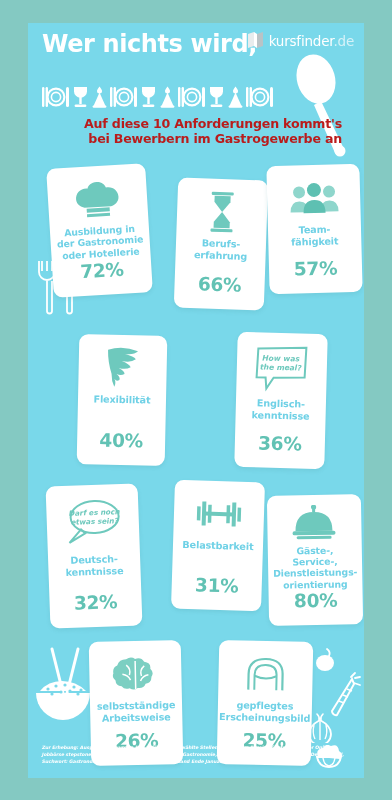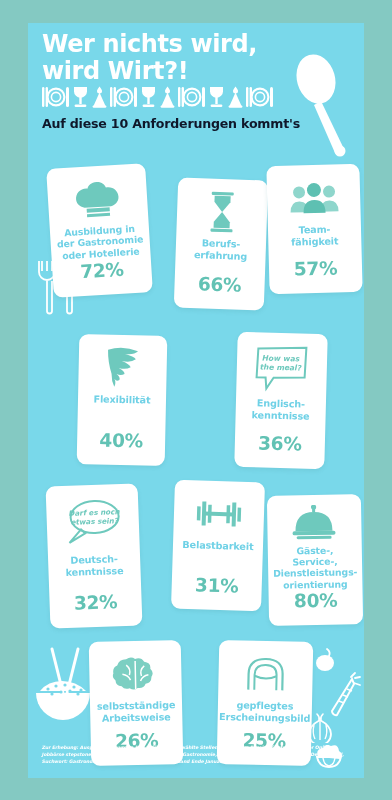--- a/index.html
+++ b/index.html
@@ -46,23 +46,24 @@
   .spoon { position: absolute; right: 12px; top: 28px; }
 
   .iconstrip {
     position: absolute; left: 13px; top: 61px;
     width: 300px; height: 26px;
     display: flex; align-items: center; gap: 0px;
   }
   .subtitle {
     position: absolute; left: 14px; top: 93px;
     width: 300px;
-    color: #0f172a; font-weight: bold;
+    color: #b91c1c; font-weight: bold;
     font-size: 12.6px; line-height: 1.22;
     letter-spacing: -0.2px;
+    text-align: right;
   }
 
   
   .card {
     position: absolute;
     background: #ffffff;
     border-radius: 9px;
     box-shadow: 0 2px 4px rgba(70,140,150,0.16);
     display: flex; flex-direction: column;
     align-items: center;
@@ -105,23 +106,30 @@
   }
 </style>
 </head>
 <body>
 
 <div id="poster">
   <div class="inner">
 
     <div class="title">
       <div>Wer nichts wird,</div>
-      <div>wird Wirt?!</div>
-    </div>
-
+    </div>
+
+    <div class="logo">
+      <svg class="logo-mark" viewBox="0 0 34 38">
+        <path d="M2 6 L14 2 L14 30 L2 34 Z" fill="#e8eced"></path>
+        <path d="M14 2 L20 6 L20 34 L14 30 Z" fill="#ffffff"></path>
+        <path d="M20 6 L32 2 L32 30 L20 34 Z" fill="#b9c3c6"></path>
+      </svg>
+      <span class="logo-text"><span>kursfinder</span><span class="tld">.de</span></span>
+    </div>
 
     <svg class="spoon" width="58" height="110" viewBox="0 0 58 110">
       <ellipse cx="22" cy="28" rx="19" ry="25" fill="#ffffff" transform="rotate(-16 22 28)"></ellipse>
       <path d="M27 50 L50 98 a5 5 0 0 1 -9 4 L20 54 Z" fill="#ffffff"></path>
       <circle cx="46" cy="100" r="5.5" fill="#ffffff"></circle>
     </svg>
 
     <div class="iconstrip">
 
       <svg width="30" height="24" viewBox="0 0 30 24">
@@ -182,20 +190,21 @@
         <rect x="1" y="2" width="2.4" height="20" rx="1.2" fill="#fff"></rect>
         <rect x="4.6" y="2" width="2.4" height="20" rx="1.2" fill="#fff"></rect>
         <circle cx="15" cy="12" r="8.4" fill="none" stroke="#fff" stroke-width="2.1"></circle>
         <circle cx="15" cy="12" r="4.6" fill="none" stroke="#fff" stroke-width="1.6"></circle>
         <rect x="25" y="2" width="3" height="20" rx="1.5" fill="#fff"></rect>
       </svg>
     </div>
 
     <div class="subtitle">
       <div>Auf diese 10 Anforderungen kommt's</div>
+      <div>bei Bewerbern im Gastrogewerbe an</div>
     </div>
 
     <svg class="deco" style="left:16px; top:146px;" width="42" height="80" viewBox="0 0 42 80">
       <path d="M10 4 h18 a3 3 0 0 1 3 3 v16 a4 4 0 0 1 -4 4 H11 a4 4 0 0 1 -4 -4 V7 a3 3 0 0 1 3 -3 Z" fill="none" stroke="#fff" stroke-width="2"></path>
       <path d="M13 8 v14 M18 8 v14 M23 8 v14" stroke="#fff" stroke-width="1.6"></path>
       <path d="M17 27 l5 8 v34 a3 3 0 0 1 -6 0 V35 Z" fill="none" stroke="#fff" stroke-width="2"></path>
     </svg>
 
     <svg class="deco" style="left:10px; top:222px;" width="46" height="70" viewBox="0 0 46 70">
       <path d="M24 3 v12 M29 3 v12 M34 3 v12" stroke="#fff" stroke-width="1.8"></path>

